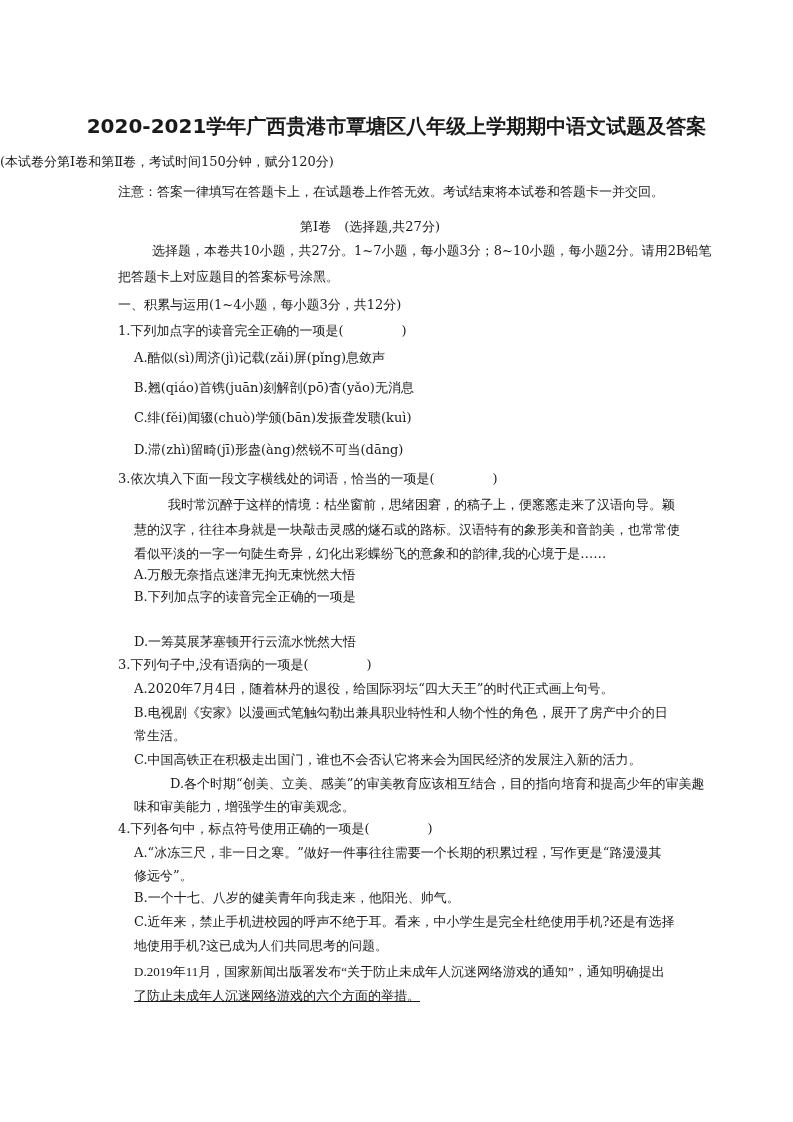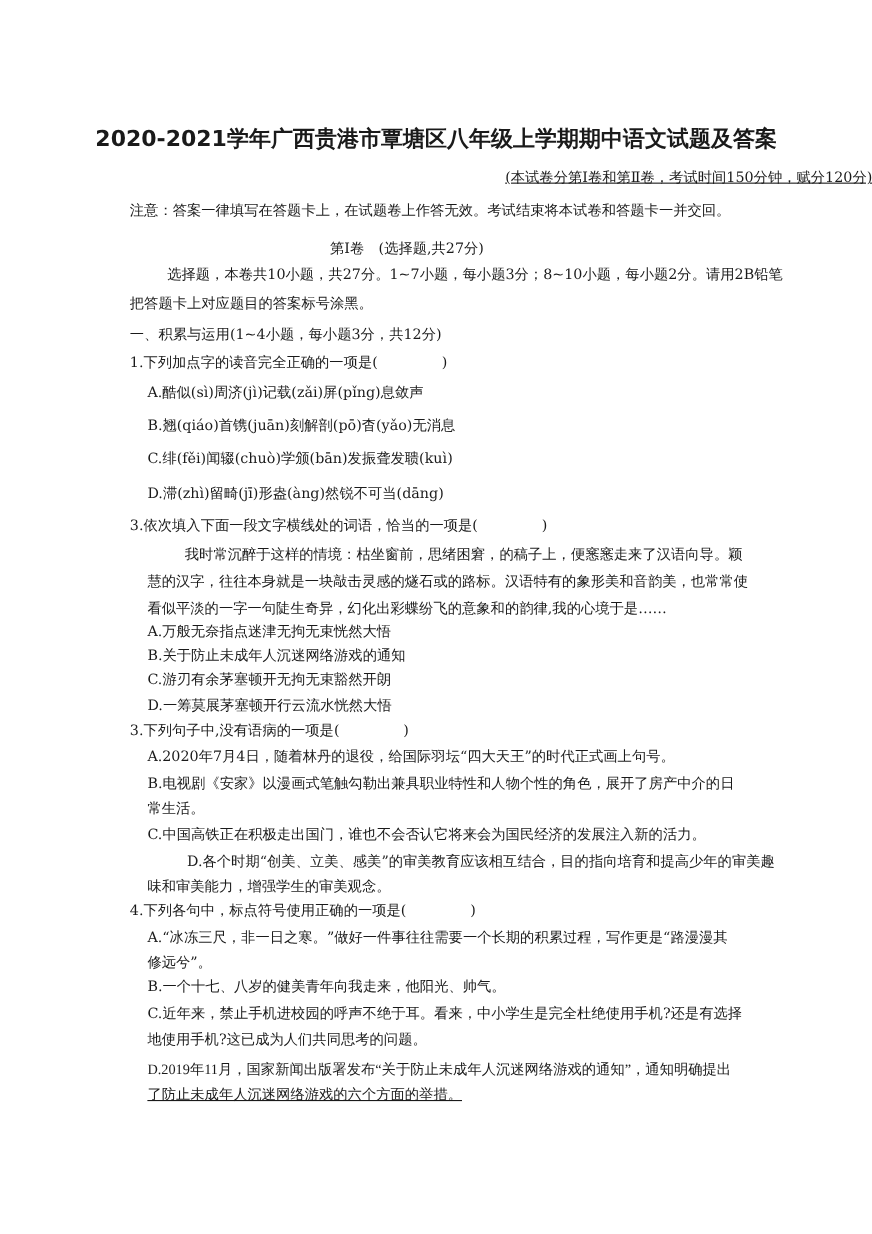--- a/index.html
+++ b/index.html
@@ -8,21 +8,21 @@
       font-family: "DejaVu Serif", "Liberation Serif", serif;
       color: #1a1a1a;
     }
     .page { position: absolute; left: 0; top: 0; width: 657px; height: 1122px; border-radius: 26px; }
     .title {
       position: absolute; left: 0; width: 793px; top: 113px;
       text-align: center; font-size: 20px; font-weight: bold; letter-spacing: 0px;
       font-family: "DejaVu Sans", "Liberation Sans", sans-serif;
     }
     .line { position: absolute; font-size: 13px; white-space: nowrap; line-height: 18px; }
-    .center { left: 0; width: 793px; text-align: right; text-decoration: underline; }
+    .center { left: 0; width: 793px; text-align: left; }
     .paren-gap { display: inline-block; width: 58px; }
   </style>
 </head>
 <body>
 
 <div class="page">
 
   <div class="title">2020-2021学年广西贵港市覃塘区八年级上学期期中语文试题及答案</div>
 
   <div class="line center" style="top:153px;">(本试卷分第Ⅰ卷和第Ⅱ卷，考试时间150分钟，赋分120分)</div>
@@ -41,22 +41,21 @@
   <div class="line" style="left:134px; top:409px;">C.绯(fěi)闻辍(chuò)学颁(bān)发振聋发聩(kuì)</div>
   <div class="line" style="left:134px; top:441px;">D.滞(zhì)留畸(jī)形盎(àng)然锐不可当(dāng)</div>
 
   <div class="line" style="left:118px; top:470px;">
     <span>3.依次填入下面一段文字横线处的词语，恰当的一项是(</span><span class="paren-gap"></span><span>)</span>
   </div>
   <div class="line" style="left:168px; top:496px;">我时常沉醉于这样的情境：枯坐窗前，思绪困窘，的稿子上，便窸窸走来了汉语向导。颖</div>
   <div class="line" style="left:134px; top:521px;">慧的汉字，往往本身就是一块敲击灵感的燧石或的路标。汉语特有的象形美和音韵美，也常常使</div>
   <div class="line" style="left:134px; top:545px;">看似平淡的一字一句陡生奇异，幻化出彩蝶纷飞的意象和的韵律,我的心境于是……</div>
   <div class="line" style="left:134px; top:566px;">A.万般无奈指点迷津无拘无束恍然大悟</div>
-  <div class="line" style="left:134px; top:588px;">B.关于防止未成年人沉迷网络游戏的通知</div>
-  <div class="line" style="left:134px; top:610px;">C.游刃有余茅塞顿开无拘无束豁然开朗</div>
+  <div class="line" style="left:134px; top:588px;">B.下列加点字的读音完全正确的一项是</div>
   <div class="line" style="left:134px; top:633px;">D.一筹莫展茅塞顿开行云流水恍然大悟</div>
 
   <div class="line" style="left:118px; top:656px;">
     <span>3.下列句子中,没有语病的一项是(</span><span class="paren-gap"></span><span>)</span>
   </div>
   <div class="line" style="left:134px; top:680px;">A.2020年7月4日，随着林丹的退役，给国际羽坛“四大天王”的时代正式画上句号。</div>
   <div class="line" style="left:134px; top:704px;">B.电视剧《安家》以漫画式笔触勾勒出兼具职业特性和人物个性的角色，展开了房产中介的日</div>
   <div class="line" style="left:134px; top:727px;">常生活。</div>
   <div class="line" style="left:134px; top:751px;">C.中国高铁正在积极走出国门，谁也不会否认它将来会为国民经济的发展注入新的活力。</div>
   <div class="line" style="left:142px; top:775px;margin-left:28px;">D.各个时期“创美、立美、感美”的审美教育应该相互结合，目的指向培育和提高少年的审美趣</div>

